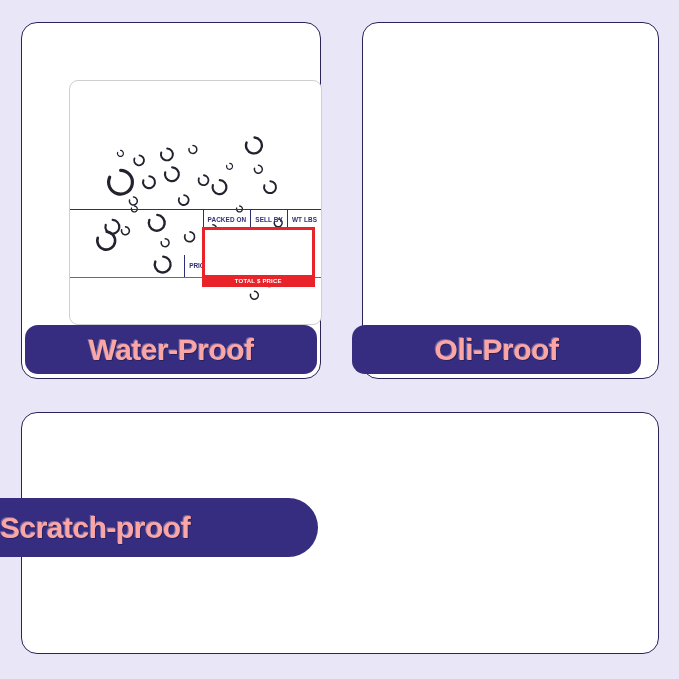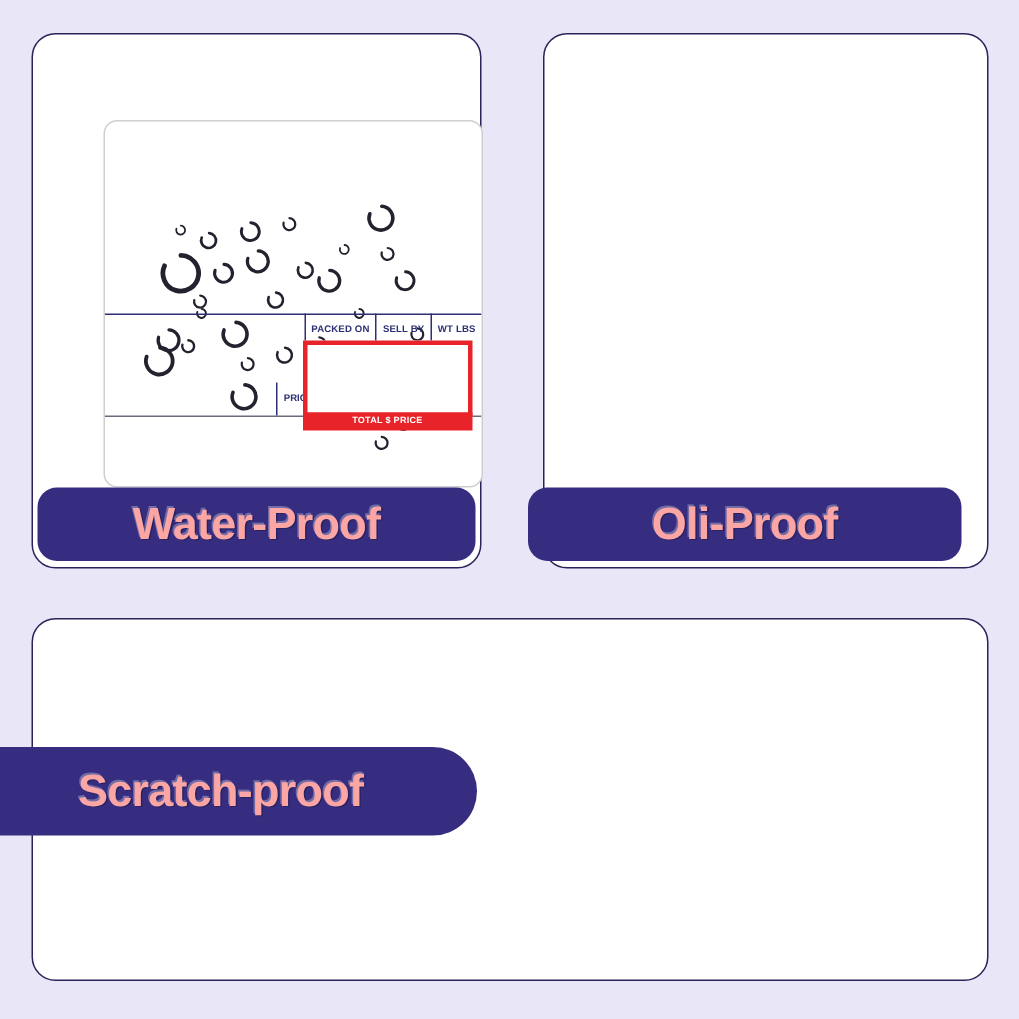--- a/index.html
+++ b/index.html
@@ -59,21 +59,20 @@
   #banner-water .banner-label,
   #banner-oil   .banner-label { font-size: 30px; }
 
   #banner-scratch {
     left: 0px;
     top: 498px;
     width: 318px;
     height: 59px;
     border-radius: 0 30px 30px 0;
     justify-content: flex-start;
-    padding-left: 52px;
   }
   #banner-scratch .banner-label { font-size: 30px; }
 
   
   .label {
     position: absolute;
     background: #ffffff;
     border: 1px solid #cfcfcf;
     border-radius: 9px;
     box-sizing: border-box;

